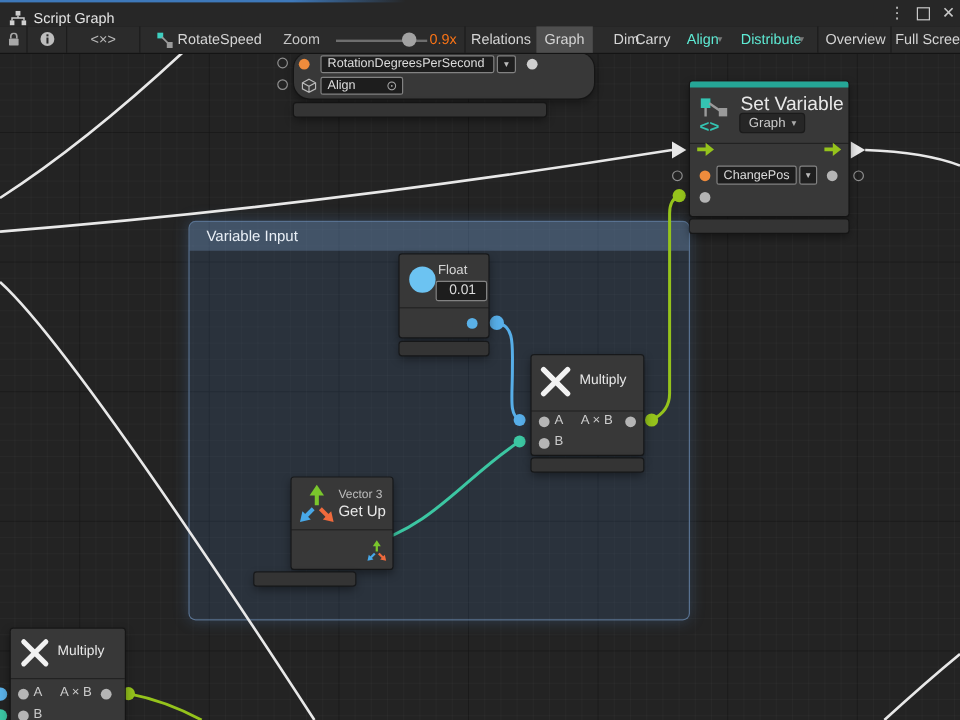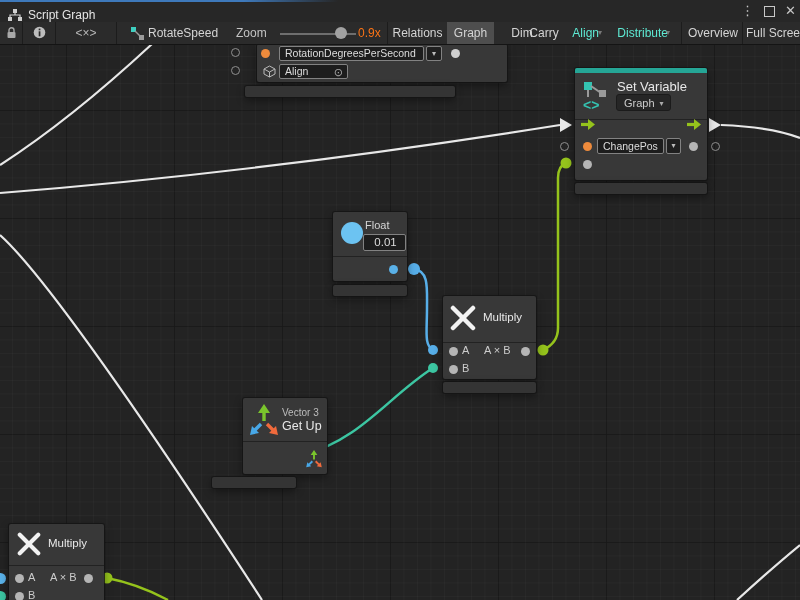--- a/index.html
+++ b/index.html
@@ -39,21 +39,21 @@
     background:rgba(72,110,158,.20);border:1px solid rgba(128,168,215,.55);border-radius:6px;
     box-shadow:0 0 12px rgba(90,140,200,.28);}
   .group-header{position:absolute;left:0;top:0;right:0;height:24px;background:rgba(130,168,214,.28);
     border-radius:5px 5px 0 0;color:#e9eff6;font-size:12.5px;line-height:24px;padding-left:14px;box-sizing:border-box;}
   svg.wires{position:absolute;left:0;top:0;z-index:2;pointer-events:none;}
   
   .node,.nfoot{position:absolute;background:#383838;border-radius:2px;
     box-shadow:0 0 0 1px rgba(20,20,20,.8), 0 3px 8px rgba(0,0,0,.45);z-index:3;}
   .nfoot{background:#343434;height:11px;}
   .nhead-sep{position:absolute;left:0;right:0;height:1px;background:rgba(0,0,0,.38);}
-  .ntitle{position:absolute;color:#e8e8e8;font-size:13px;white-space:nowrap;}
+  .ntitle{position:absolute;color:#e8e8e8;font-size:16px;white-space:nowrap;}
   .nsub{position:absolute;color:#bdbdbd;font-size:10px;white-space:nowrap;}
   .plabel{position:absolute;color:#cccccc;font-size:11px;white-space:nowrap;}
   .port{position:absolute;width:9px;height:9px;border-radius:50%;background:#b5b5b5;}
   .port.orange{background:#ee8b3c;}
   .port.white{background:#cfcfcf;}
   .port.blue{background:#5ab1e8;}
   .ring{position:absolute;width:9px;height:9px;border-radius:50%;border:1.5px solid #8f8f8f;box-sizing:border-box;z-index:3;}
   .field{position:absolute;background:#1d1d1d;border:1px solid #828282;border-radius:2px;
     color:#dcdcdc;font-size:10.5px;box-sizing:border-box;padding-left:5px;overflow:hidden;white-space:nowrap;}
   .caretbox{position:absolute;background:#1f1f1f;border:1px solid #828282;border-radius:2px;box-sizing:border-box;
@@ -65,20 +65,25 @@
   .floatcircle{position:absolute;width:22px;height:22px;border-radius:50%;background:#6cc3f2;}
   .tri{position:absolute;width:0;height:0;border-top:7px solid transparent;border-bottom:7px solid transparent;border-left:12px solid #e8e8e8;z-index:3;}
   .edgedot{position:absolute;width:11px;height:11px;border-radius:50%;z-index:3;}
   .target-glyph{position:absolute;color:#a8a8a8;font-size:11px;line-height:11px;}
 </style>
 </head>
 <body>
 
 <div class="canvas">
 
+  <div class="group">
+    <div class="group-header">
+      <span>Variable Input</span>
+    </div>
+  </div>
 
   <svg class="wires" width="800" height="600" viewBox="0 0 800 600">
     <path d="M0,165 Q70,120 152,44" stroke="#e8e8e8" stroke-width="2.2" fill="none"></path>
     <path d="M0,193 Q265,172 560,125" stroke="#e8e8e8" stroke-width="2.2" fill="none"></path>
     <path d="M0,235 Q59,288 262,600" stroke="#e8e8e8" stroke-width="2.2" fill="none"></path>
     <path d="M721,125 Q772,127 800,138" stroke="#e8e8e8" stroke-width="2.2" fill="none"></path>
     <path d="M800,545 Q772,568 737,600" stroke="#e8e8e8" stroke-width="2.2" fill="none"></path>
     <path d="M465,52 Q471,46 477,41" stroke="#95c31c" stroke-width="2.5" fill="none"></path>
     <path d="M543,350 Q558,343 558,328 L558,178 Q558,166 566,163" stroke="#95c31c" stroke-width="2.5" fill="none"></path>
     <path d="M107,578 Q138,584 168,600" stroke="#95c31c" stroke-width="2.5" fill="none"></path>
@@ -89,21 +94,21 @@
     <circle cx="566" cy="163" r="5.5" fill="#95c31c"></circle>
     <circle cx="107" cy="578" r="5.5" fill="#95c31c"></circle>
     <circle cx="414" cy="269" r="6" fill="#57aee8"></circle>
     <circle cx="433" cy="350" r="5" fill="#57aee8"></circle>
     <circle cx="305" cy="454" r="6" fill="#3cc6a2"></circle>
     <circle cx="433" cy="368" r="5" fill="#3cc6a2"></circle>
   </svg>
 
   <div class="ring" style="left:231px;top:48px;"></div>
   <div class="ring" style="left:231px;top:66px;"></div>
-  <div class="node" style="left:257px;top:44px;width:250px;height:38px;">
+  <div class="node" style="left:245px;top:44px;width:250px;height:38px;border-radius:13px;">
     <div class="port orange" style="left:4px;top:4.5px;"></div>
     <div class="field" style="left:22px;top:2px;width:145px;height:15px;line-height:13px;">
       <span>RotationDegreesPerSecond</span>
     </div>
     <div class="caretbox" style="left:169px;top:2px;width:16px;height:15px;line-height:13px;">
       <span>▾</span>
     </div>
     <div class="port white" style="left:194px;top:4.5px;"></div>
     <svg style="position:absolute;left:6px;top:21px;" width="13" height="13" viewBox="0 0 13 13">
       <path d="M6.5,1 L12,4 L12,9 L6.5,12 L1,9 L1,4 Z M1,4 L6.5,7 L12,4 M6.5,7 L6.5,12" fill="none" stroke="#b9b9b9" stroke-width="1"></path>

